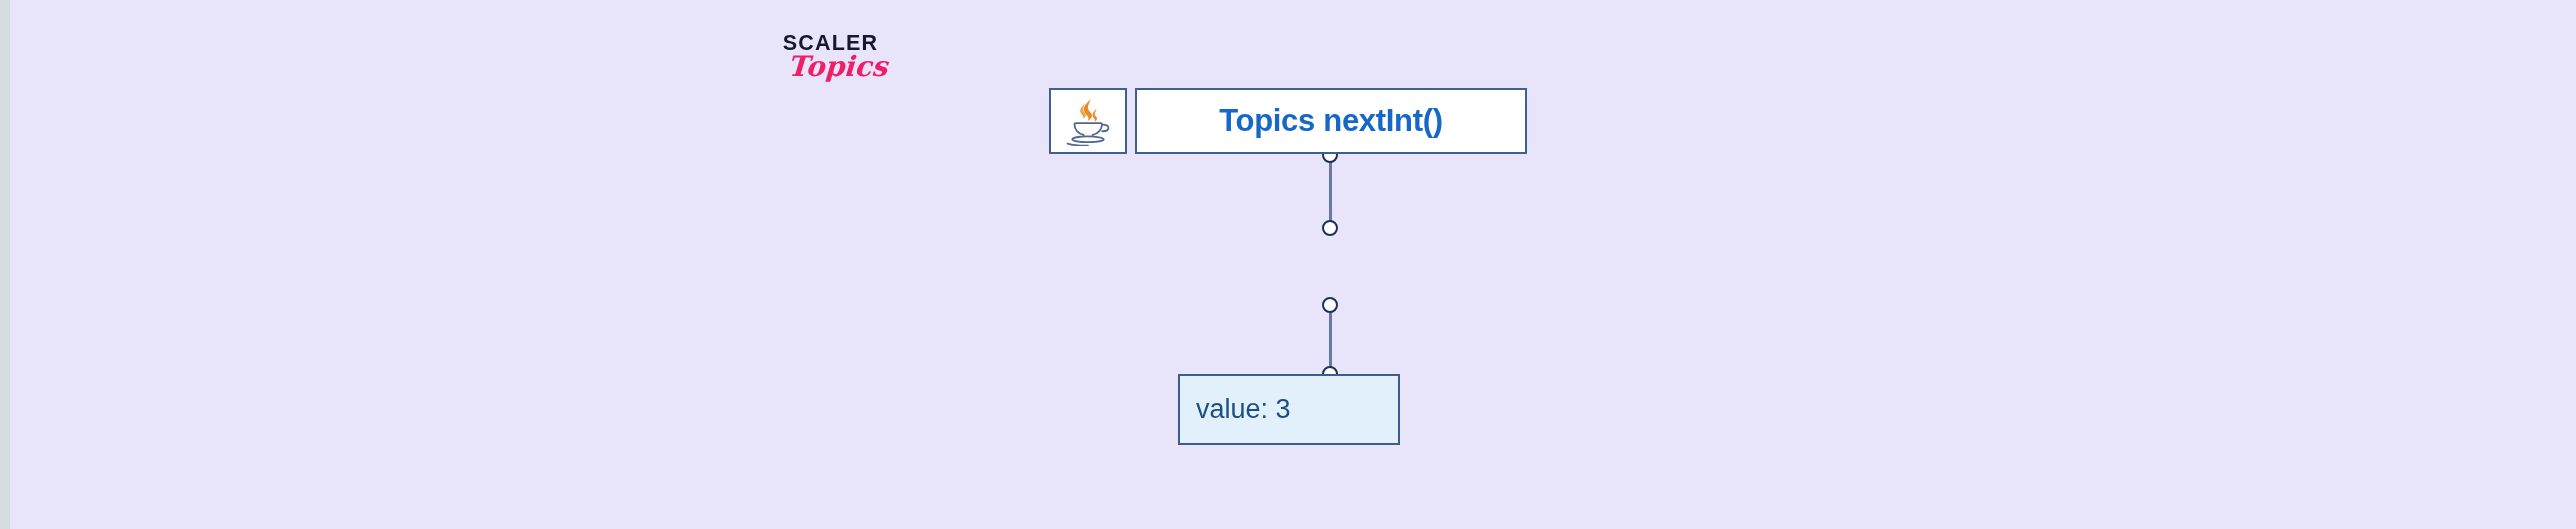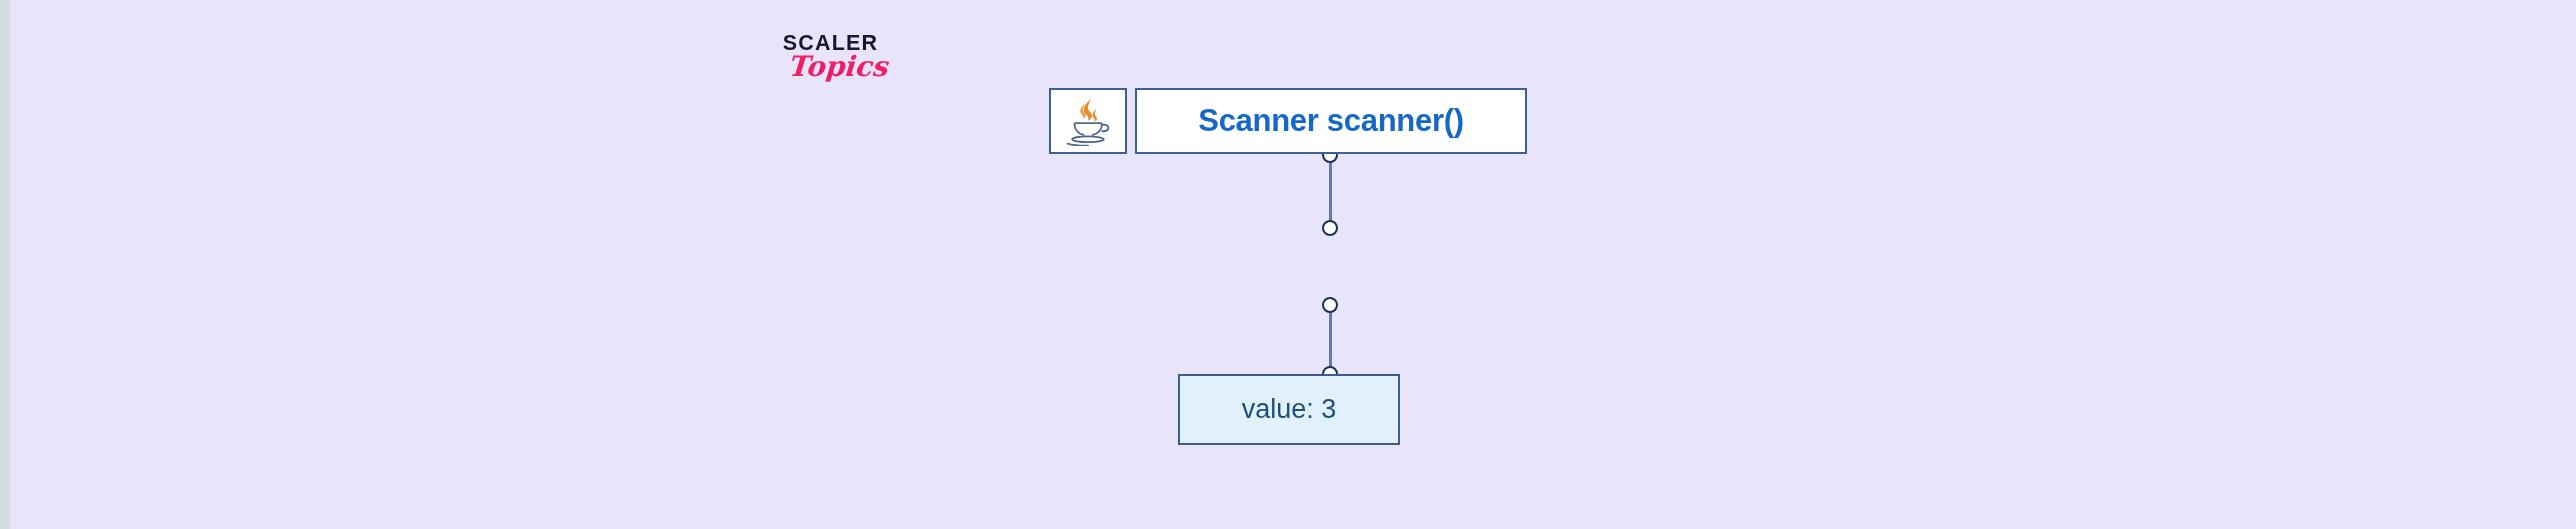--- a/index.html
+++ b/index.html
@@ -148,21 +148,21 @@
     position: absolute;
     left: 1178px;
     top: 374px;
     width: 222px;
     height: 71px;
     background: #e2f0fb;
     border: 2.6px solid #3c5c8c;
     box-sizing: border-box;
     display: flex;
     align-items: center;
-    justify-content: center;
+    padding-left: 16px;
   }
   .value-text {
     font-family: "Liberation Sans", sans-serif;
     font-size: 27px;
     color: #1b4f81;
     white-space: nowrap;
   }
 </style>
 </head>
 <body>
@@ -196,21 +196,21 @@
 
         <path d="M43.2 33.4 C48.3 33.0 51.2 34.6 51.0 37.1 C50.8 39.7 47.6 41.2 43.6 41.0" fill="none" stroke="#52688f" stroke-width="2.1" stroke-linecap="round"></path>
 
         <path d="M8.5 50.5 C8.5 48.6 16.8 47.1 27.0 47.1 C37.2 47.1 45.5 48.6 45.5 50.5 C45.5 52.4 37.2 53.9 27.0 53.9 C16.8 53.9 8.5 52.4 8.5 50.5 Z" fill="#ffffff" stroke="#52688f" stroke-width="2.1"></path>
         <path d="M3.0 55.5 C9.0 57.3 18.0 58.2 27.0 58.0" fill="none" stroke="#52688f" stroke-width="2.1" stroke-linecap="round"></path>
       </svg>
     </span>
   </div>
 
   <div class="title-box">
-    <span class="title-text">Scanner scanner()</span>
+    <span class="title-text">Topics nextInt()</span>
   </div>
 
 
   <div class="value-box">
     <span class="value-text">value: 3</span>
   </div>
 
 </div>
 
 

